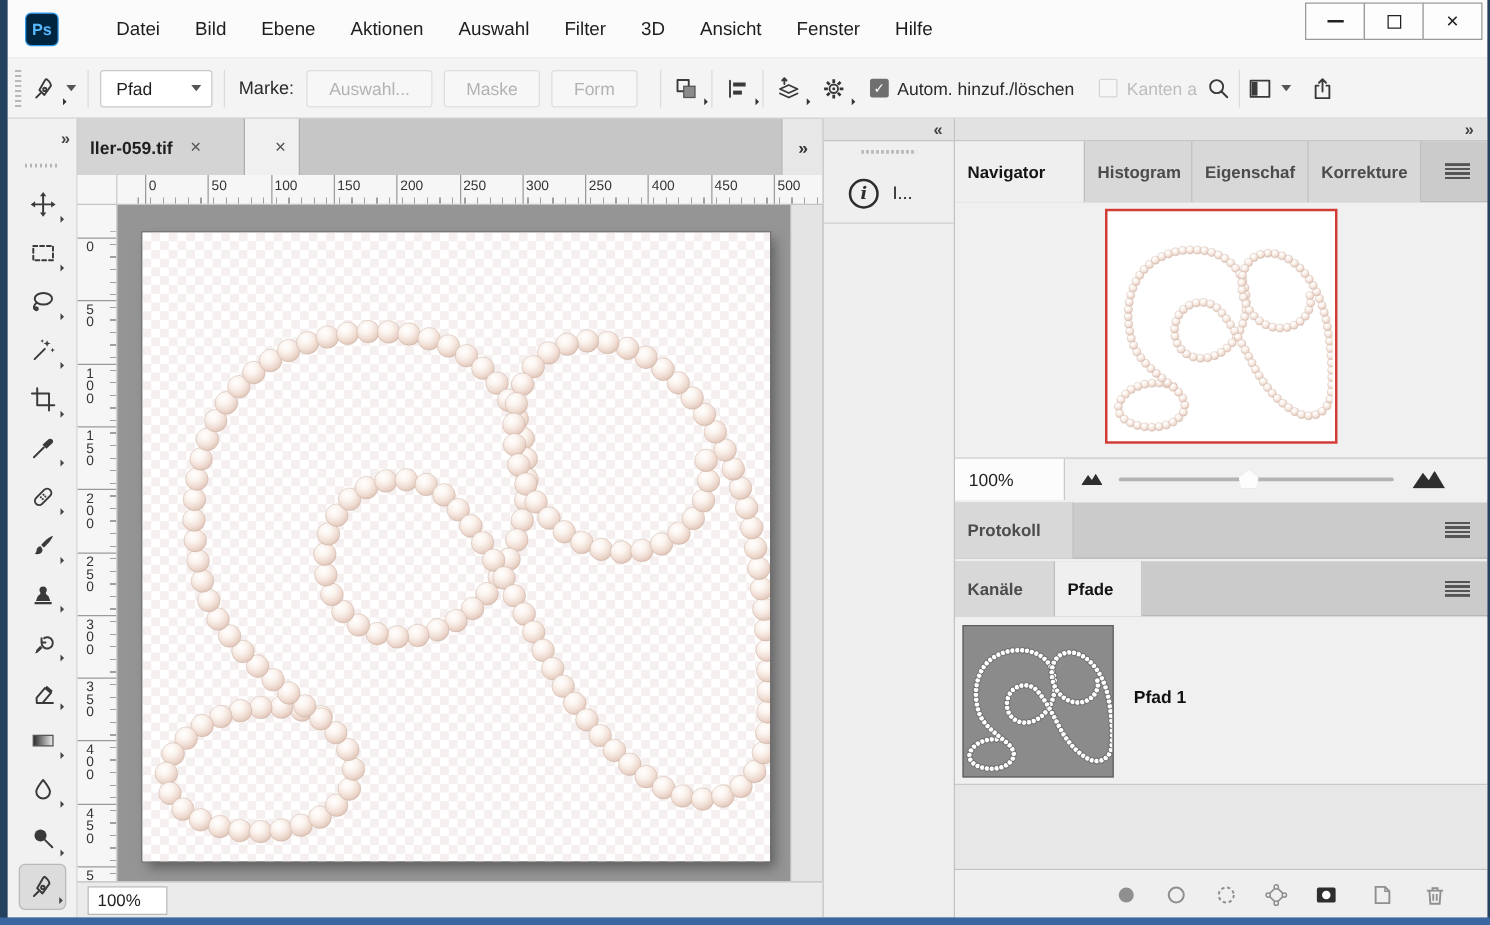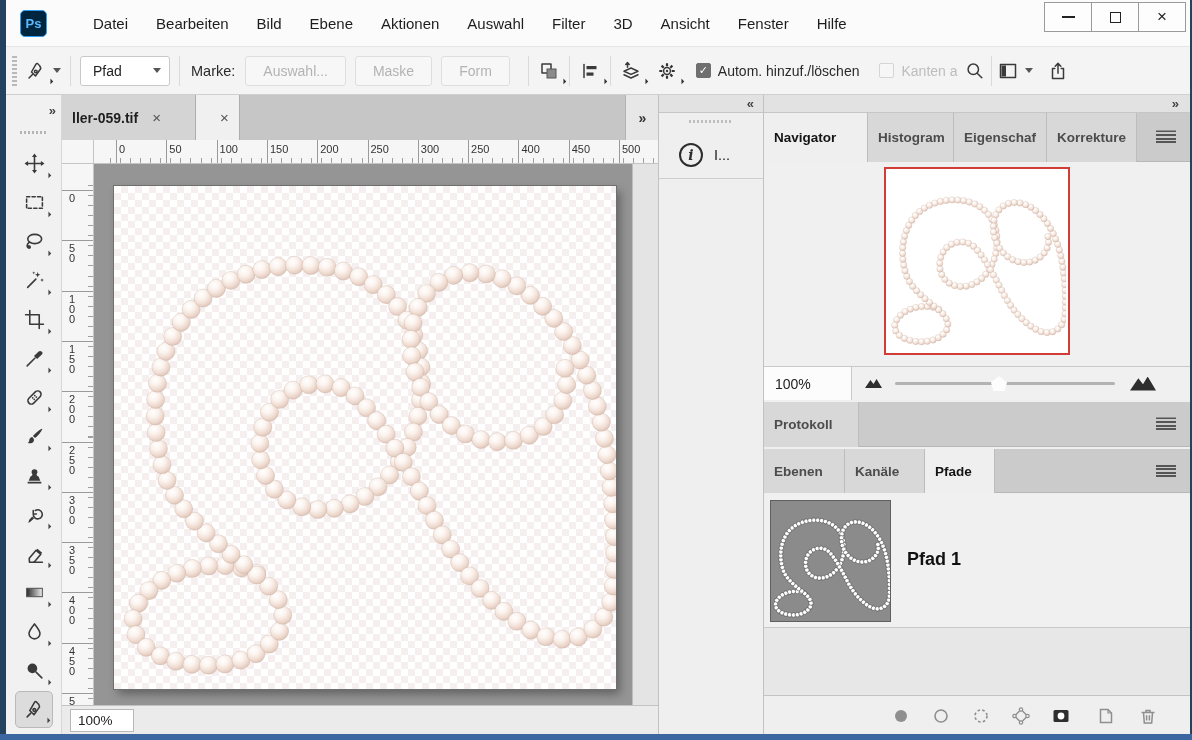--- a/index.html
+++ b/index.html
@@ -159,42 +159,41 @@
   .act-group { position:absolute; left:0; top:307px; width:100%; height:45px; }
   .act-group .ptabrow, .paths-tabs { height:45px; }
   .act-group .ptab { height:45px; }
   .paths-tabs { position:absolute; left:0; top:354px; width:100%; }
   .paths-tabs .ptab { height:44px; }
   .paths-content { position:absolute; left:0; top:399px; width:100%; height:201px; background:#f0f0f0; }
   .path-row { position:absolute; left:0; top:0; width:100%; height:134px; border-bottom:1px solid #c9c9c9;
     background:#f0f0f0; }
   .path-thumb { position:absolute; left:6px; top:6px; width:121px; height:122px;
     background:#8b8b8b; border:1px solid #5f5f5f; overflow:hidden; }
-  .path-name { position:absolute; left:143px; top:55px; font-size:18px; font-weight:700; color:#111; }
+  .path-name { position:absolute; left:143px; top:55px; font-size:14px; font-weight:700; color:#111; }
   .paths-empty { position:absolute; left:0; top:134px; width:100%; height:67px; background:#e7e7e7; }
   .paths-iconbar { position:absolute; left:0; top:600px; width:100%; height:39px; background:#efefef;
     border-top:1px solid #c3c3c3; }
   .pic { position:absolute; top:9px; width:22px; height:22px; display:flex; align-items:center; justify-content:center; }
   .pic svg { width:20px; height:20px; }
 
   
   .edge-b { position:absolute; left:0; top:734px; width:1192px; height:6px; background:#3c66a0; }
   .edge-l { position:absolute; left:0; top:0; width:6px; height:740px; background:#24415f; }
   .edge-r { position:absolute; left:1190px; top:0; width:2px; height:740px; background:#24415f; }
 </style>
 </head>
 <body>
 
 <div class="win">
 
   <div class="titlebar">
     <div class="pslogo">Ps</div>
     <nav class="menubar" id="menubar">
         <div class="menuitem">Datei</div>
-        <div class="menuitem">Bearbeiten</div>
         <div class="menuitem">Bild</div>
         <div class="menuitem">Ebene</div>
         <div class="menuitem">Aktionen</div>
         <div class="menuitem">Auswahl</div>
         <div class="menuitem">Filter</div>
         <div class="menuitem">3D</div>
         <div class="menuitem">Ansicht</div>
         <div class="menuitem">Fenster</div>
         <div class="menuitem">Hilfe</div>
       </nav>
@@ -851,21 +850,20 @@
 
     <div class="act-group">
       <div class="ptabrow">
         <div class="ptab" style="width:95px">Protokoll</div>
         <div class="burger"></div>
       </div>
     </div>
 
     <div class="paths-tabs">
       <div class="ptabrow" style="height:44px">
-        <div class="ptab" style="width:81px">Ebenen</div>
         <div class="ptab" style="width:80px">Kanäle</div>
         <div class="ptab active" style="width:70px">Pfade</div>
         <div class="burger"></div>
       </div>
     </div>
     <div class="paths-content">
       <div class="path-row">
         <div class="path-thumb">
           <svg id="necklace-path" width="119" height="120" viewBox="0 0 500 500">
               <circle cx="141.9" cy="385.1" r="9.5" fill="#ffffff" stroke="#3c3c3c" stroke-width="2.2"></circle>

